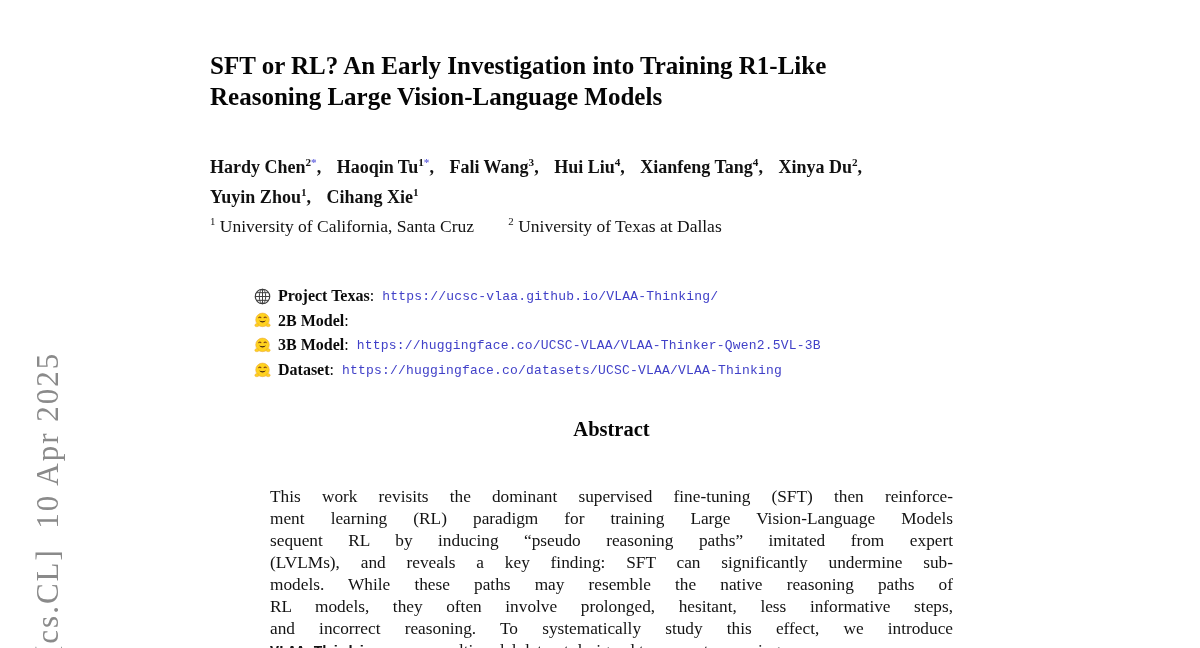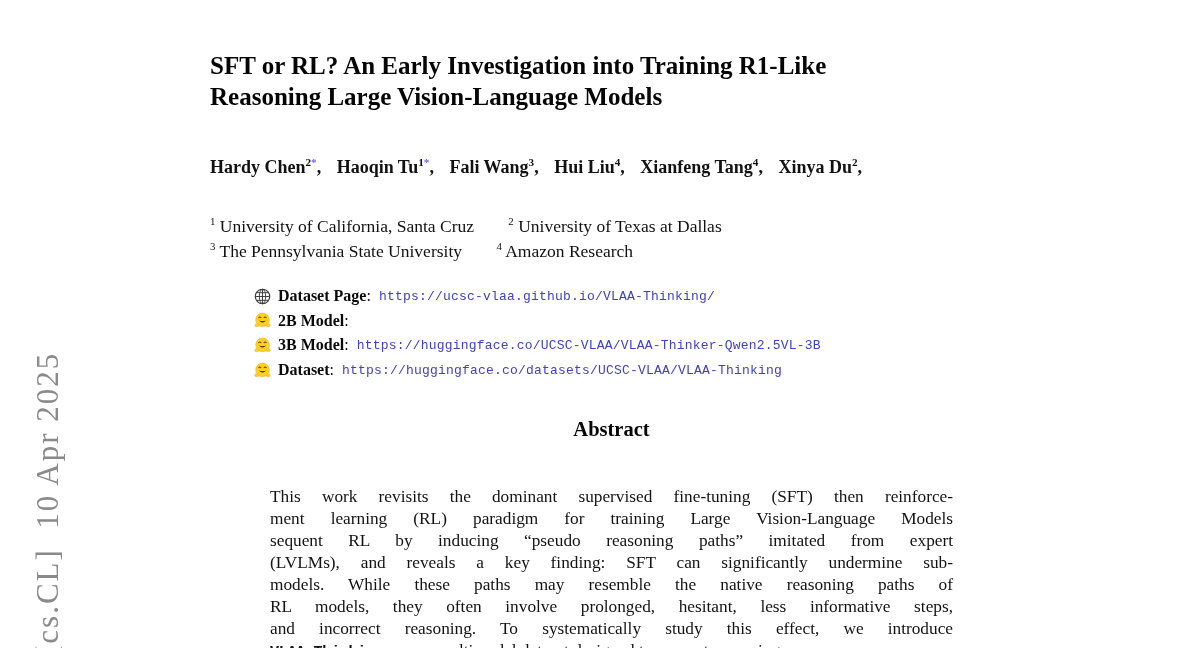--- a/index.html
+++ b/index.html
@@ -79,40 +79,40 @@
 
   <div class="arxiv-stamp">[cs.CL]  10 Apr 2025</div>
 
   <div class="paper-title">
     <div>SFT or RL? An Early Investigation into Training R1-Like</div>
     <div>Reasoning Large Vision-Language Models</div>
   </div>
 
   <div class="authors">
     <div id="authors-line1"><span class="author">Hardy Chen<sup>2<span class="star">*</span></sup>,</span> <span class="author">Haoqin Tu<sup>1<span class="star">*</span></sup>,</span> <span class="author">Fali Wang<sup>3</sup>,</span> <span class="author">Hui Liu<sup>4</sup>,</span> <span class="author">Xianfeng Tang<sup>4</sup>,</span> <span class="author">Xinya Du<sup>2</sup>,</span></div>
+    <div id="authors-line2"><span class="author">Yuyin Zhou<sup>1</sup>,</span> <span class="author">Cihang Xie<sup>1</sup></span></div>
   </div>
 
   <div class="affiliations">
     <div id="affils-line1"><span class="affil"><sup>1</sup> University of California, Santa Cruz</span> <span class="affil"><sup>2</sup> University of Texas at Dallas</span></div>
-    <div id="affils-line2"><span class="affil"><sup>3</sup> The Pennsylvania State University</span> <span class="affil"><sup>4</sup> Amazon Research</span></div>
   </div>
 
   <div class="links" id="links-block">
       <div class="link-row">
         <span class="link-icon">
           <svg viewBox="0 0 16 16" width="17" height="17">
             <circle cx="8" cy="8" r="6.8" fill="none" stroke="#3a3a3a" stroke-width="1.1"></circle>
             <ellipse cx="8" cy="8" rx="3" ry="6.8" fill="none" stroke="#3a3a3a" stroke-width="0.9"></ellipse>
             <line x1="1.2" y1="8" x2="14.8" y2="8" stroke="#3a3a3a" stroke-width="0.9"></line>
             <line x1="2.4" y1="4.4" x2="13.6" y2="4.4" stroke="#3a3a3a" stroke-width="0.9"></line>
             <line x1="2.4" y1="11.6" x2="13.6" y2="11.6" stroke="#3a3a3a" stroke-width="0.9"></line>
             <line x1="8" y1="1.2" x2="8" y2="14.8" stroke="#3a3a3a" stroke-width="0.9"></line>
           </svg>
         </span>
-        <span class="link-label">Dataset Page</span>
+        <span class="link-label">Project Texas</span>
         <span class="link-colon">:</span>
         <a class="link-url" href="#">https://ucsc-vlaa.github.io/VLAA-Thinking/</a>
       </div>
       <div class="link-row">
         <span class="link-icon">
           <svg viewBox="0 0 16 16" width="17" height="17">
             <circle cx="8" cy="7.4" r="6.4" fill="#FFD21E" stroke="#E8A33D" stroke-width="0.5"></circle>
             <path d="M4.5 5.3 q1 -1.1 2 0" stroke="#7a3b12" stroke-width="1" fill="none" stroke-linecap="round"></path>
             <path d="M9.5 5.3 q1 -1.1 2 0" stroke="#7a3b12" stroke-width="1" fill="none" stroke-linecap="round"></path>
             <path d="M4.7 8 q3.3 3.8 6.6 0 q-3.3 1.3 -6.6 0 z" fill="#3f1f0e"></path>

